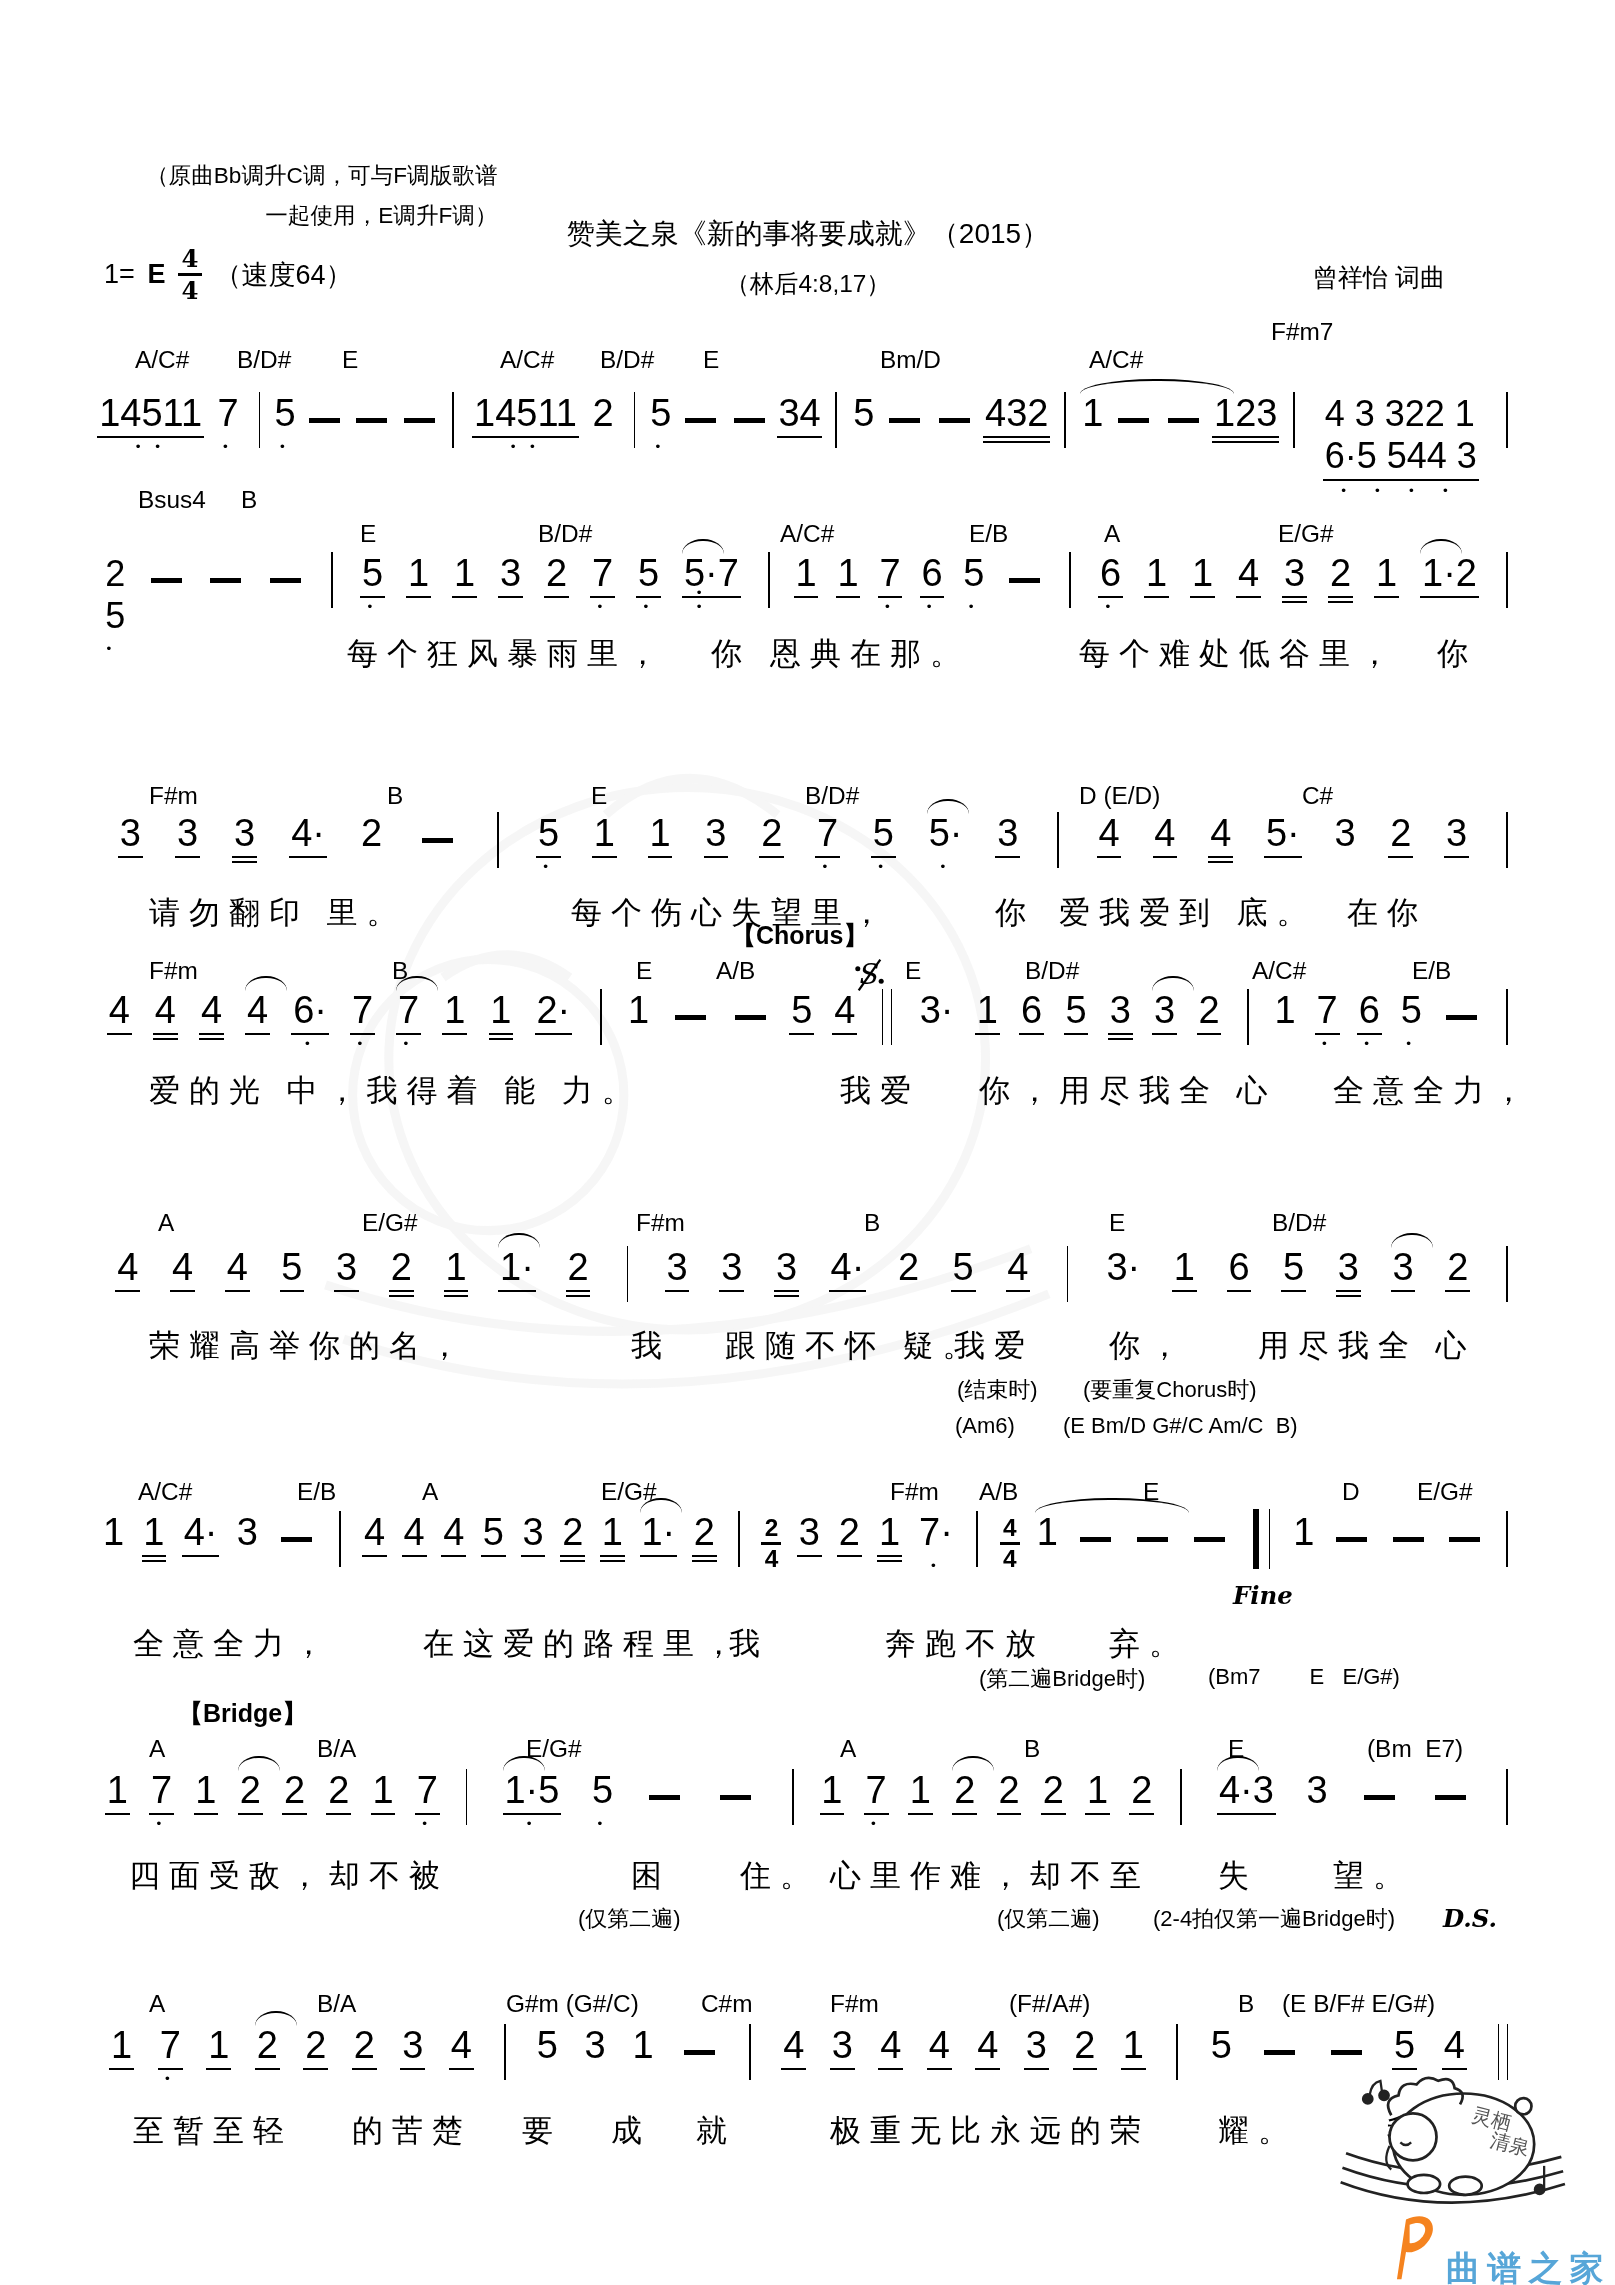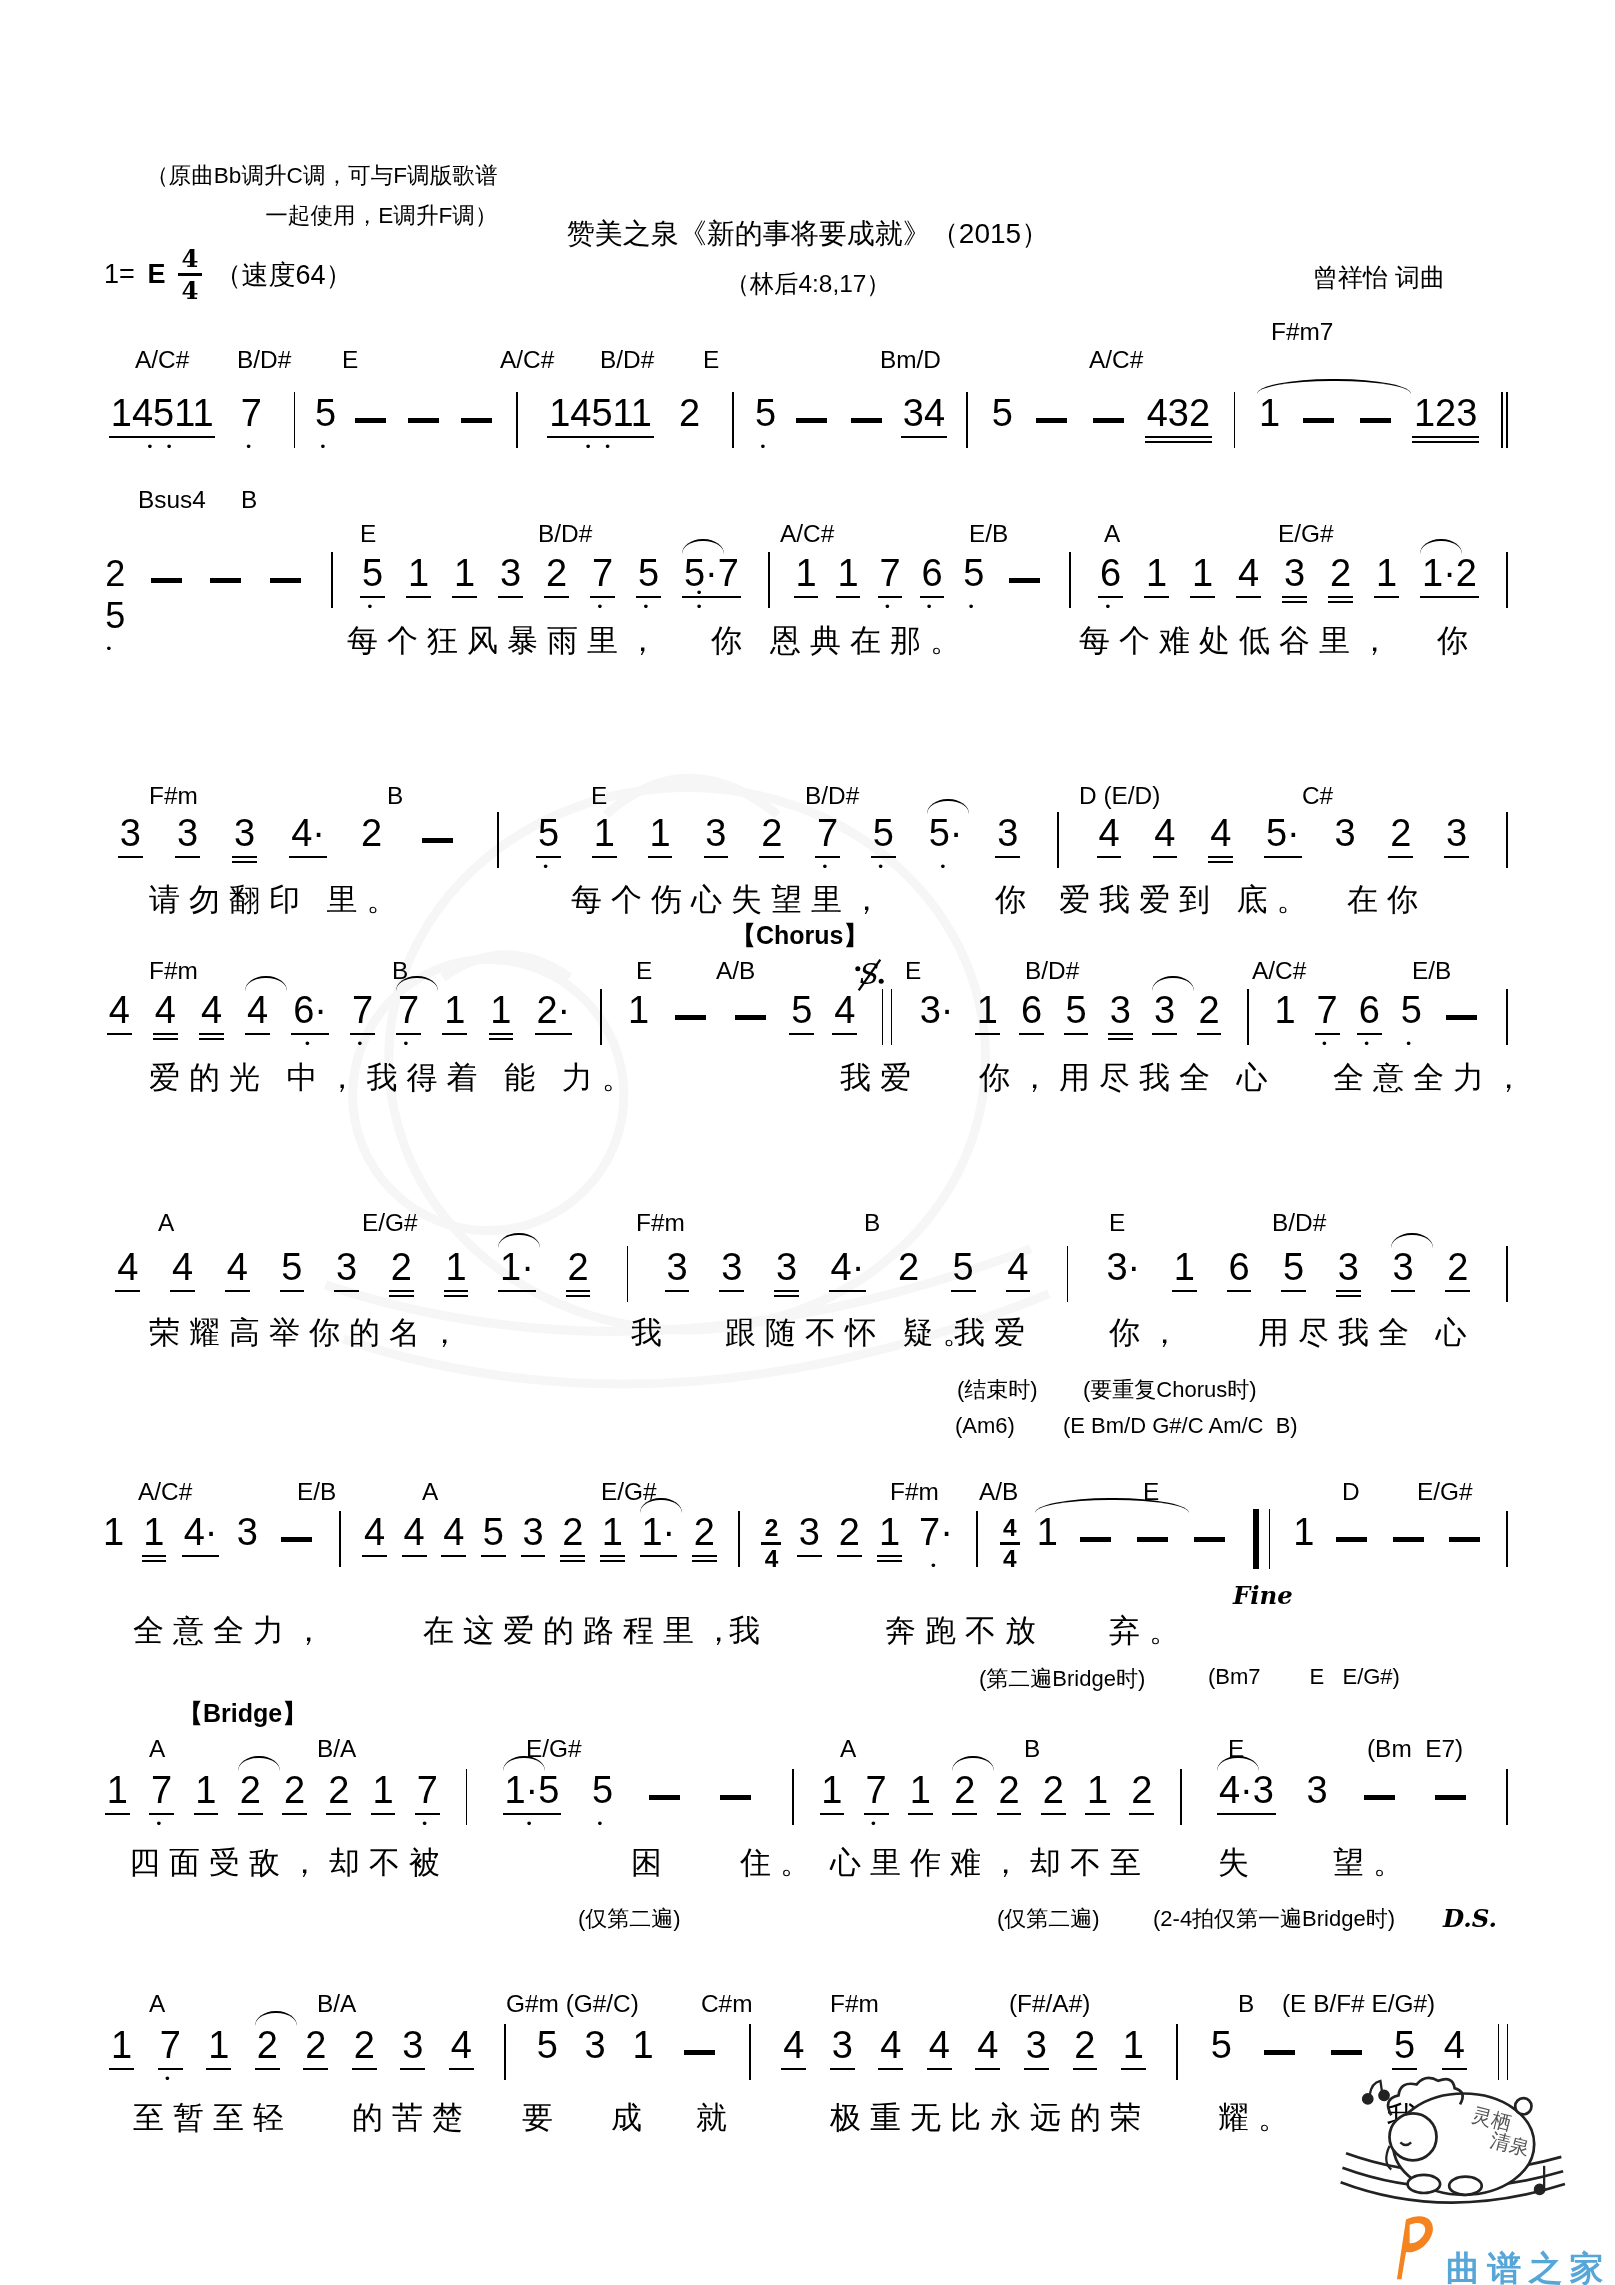--- a/index.html
+++ b/index.html
@@ -41,21 +41,21 @@
   .bline{width:1.8px;background:#000;height:56px;margin:-1.8px 1.8px 0 1.8px;flex:none;}
   .dbline{width:8.1px;height:56px;border-left:1.8px solid #000;border-right:1.8px solid #000;margin:-1.8px 1.8px 0 1.8px;flex:none;}
   .fbline{width:10px;height:60px;border-left:6.3px solid #000;border-right:1.8px solid #000;margin:-3.6px 2.7px 0 2.7px;flex:none;}
   .tv{display:flex;flex-direction:column;align-items:flex-start;line-height:1.1;position:relative;}
   .tv .r{font-size:36px;white-space:pre;padding:0 1.8px 2.7px 1.8px;}
   .tvdots{font-size:13.6px;letter-spacing:12.7px;align-self:center;line-height:1;margin-top:3.6px;}
   .ts{display:inline-flex;flex-direction:column;align-items:center;font-size:24.4px;font-weight:bold;
       line-height:1.05;margin-top:1.8px;}
   .ts .tl{width:20px;height:2.3px;background:#000;margin:1.8px 0;}
   .lyricrow{position:absolute;left:0;width:100%;height:42px;}
-  .ly{position:absolute;font-size:31px;letter-spacing:9px;white-space:pre;}
+  .ly{position:absolute;font-size:31px;letter-spacing:9px;white-space:pre;margin-top:13px;}
   
   .credit{width:100%;text-align:center;font-family:"DejaVu Serif",serif;font-style:italic;
           font-weight:bold;font-size:27px;letter-spacing:1.8px;}
   .brandtxt{font-size:34px;font-weight:bold;letter-spacing:7.2px;color:#57a6d8;}
 </style>
 </head>
 <body>
 
 <div class="page">
 
@@ -131,20 +131,27 @@
           <span class="nt u2">432</span>
         </div>
         <span class="bline"></span>
         <div class="measure" style="flex-grow: 6.6;">
           <span class="nt">1<span class="arcspan arcw"></span></span>
           <span class="dash"></span>
           <span class="dash"></span>
           <span class="nt u2">123</span>
         </div>
         <span class="bline"></span>
+        <div class="measure" style="flex-grow: 7.2;">
+          <span class="tv">
+            <span class="r">4 3 322 1</span>
+            <span class="r u1">6·5 544 3</span>
+            <span class="tvdots">• • • •</span>
+          </span>
+        </div>
         <span class="bline"></span>
       </div>
       <div class="trow" style="top: 486px;">
         <span class="ti " style="left: 57px;">Bsus4</span>
         <span class="ti " style="left: 160px;">B</span>
       </div>
       <div class="trow" style="top: 520px;">
         <span class="ti " style="left: 279px;">E</span>
         <span class="ti " style="left: 457px;">B/D#</span>
         <span class="ti " style="left: 699px;">A/C#</span>

